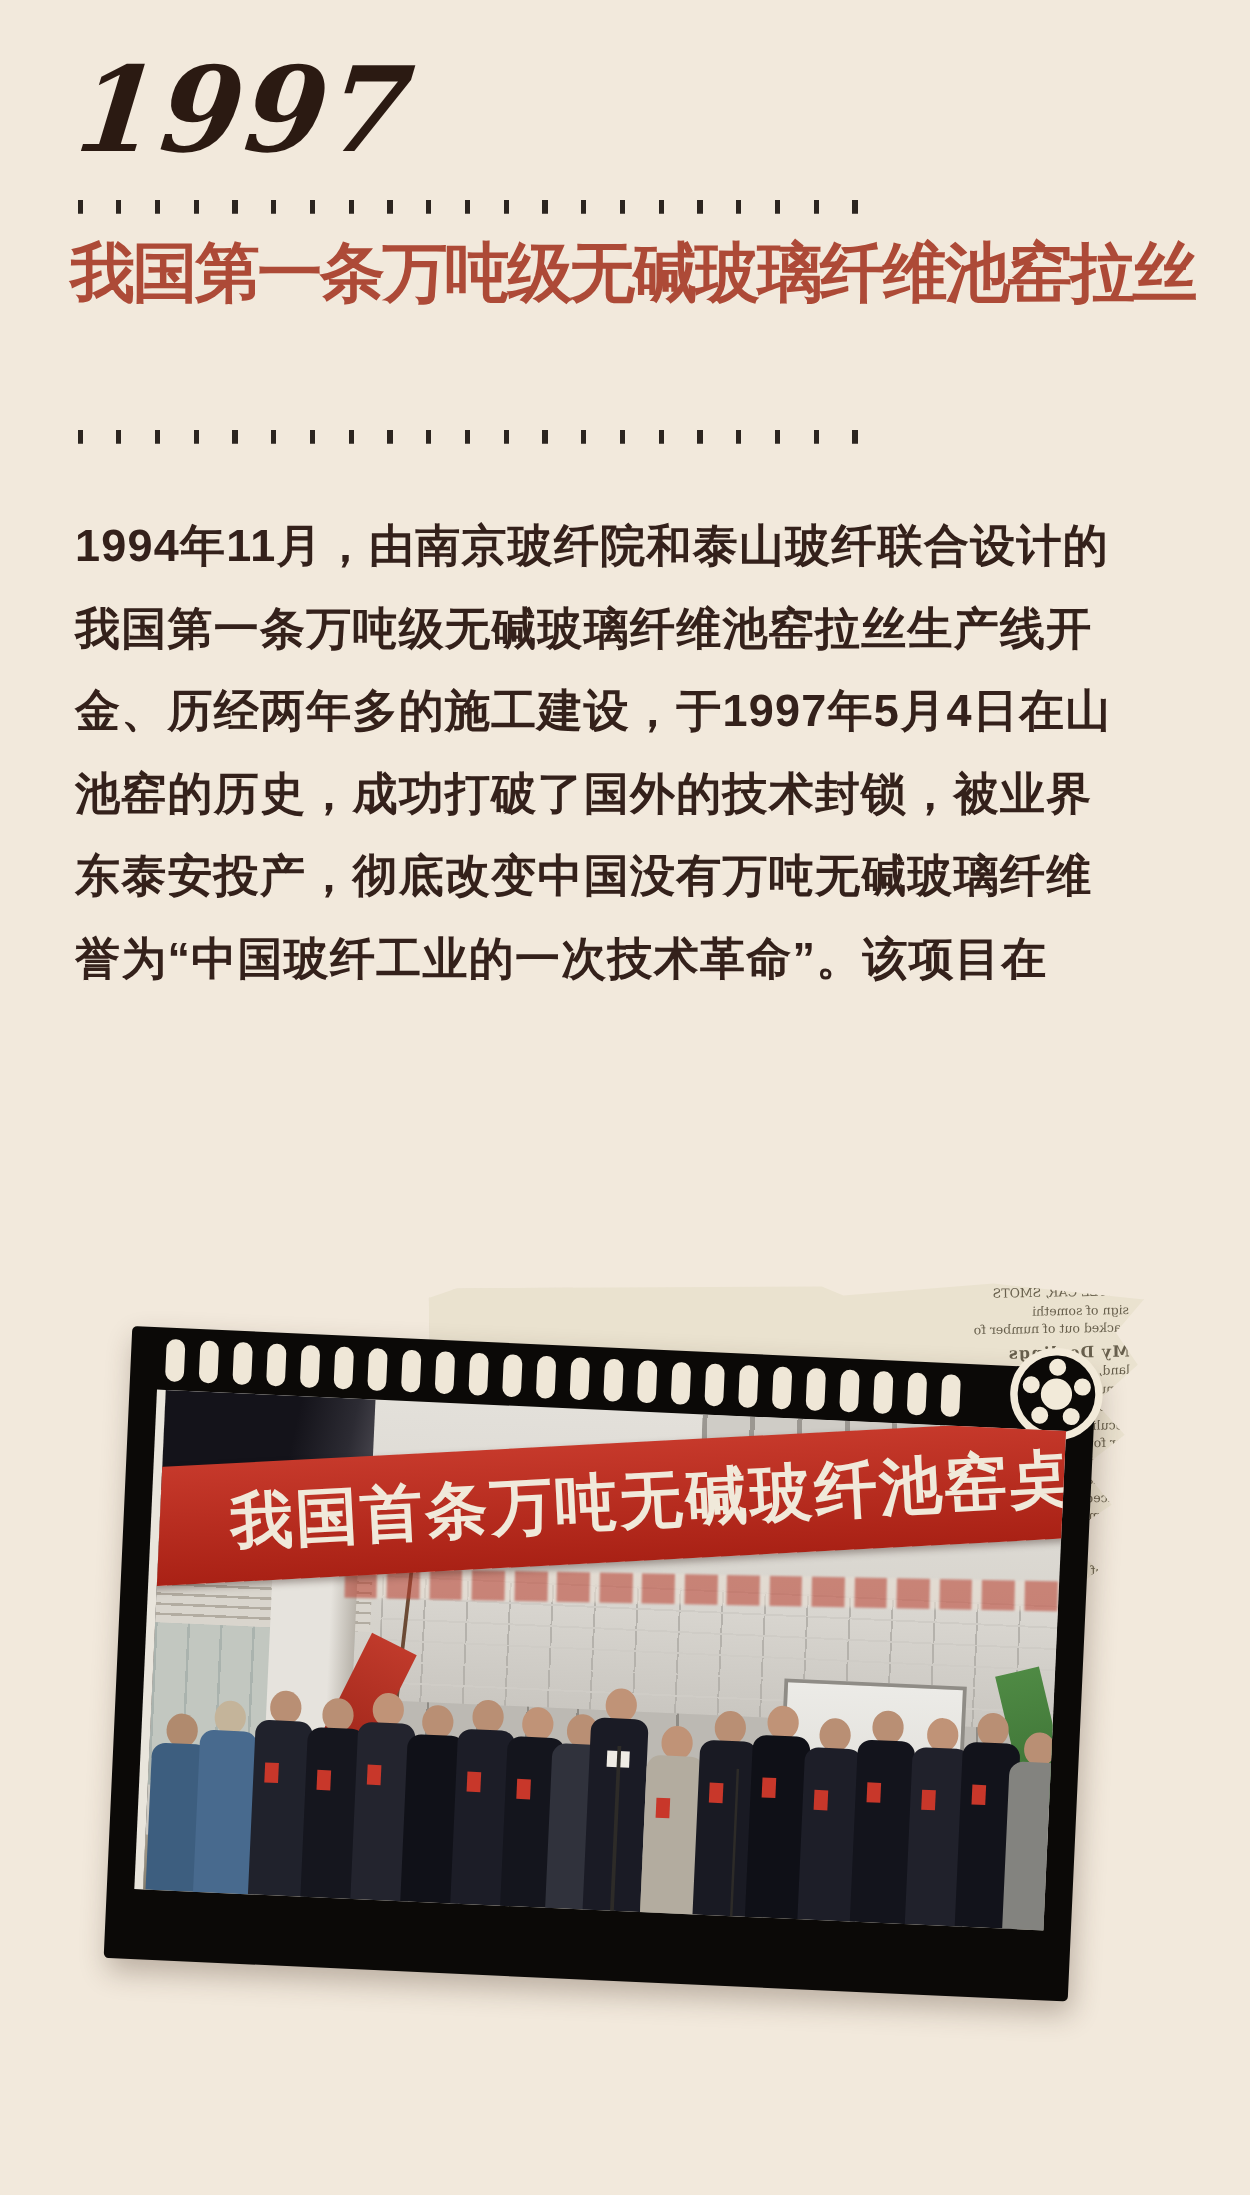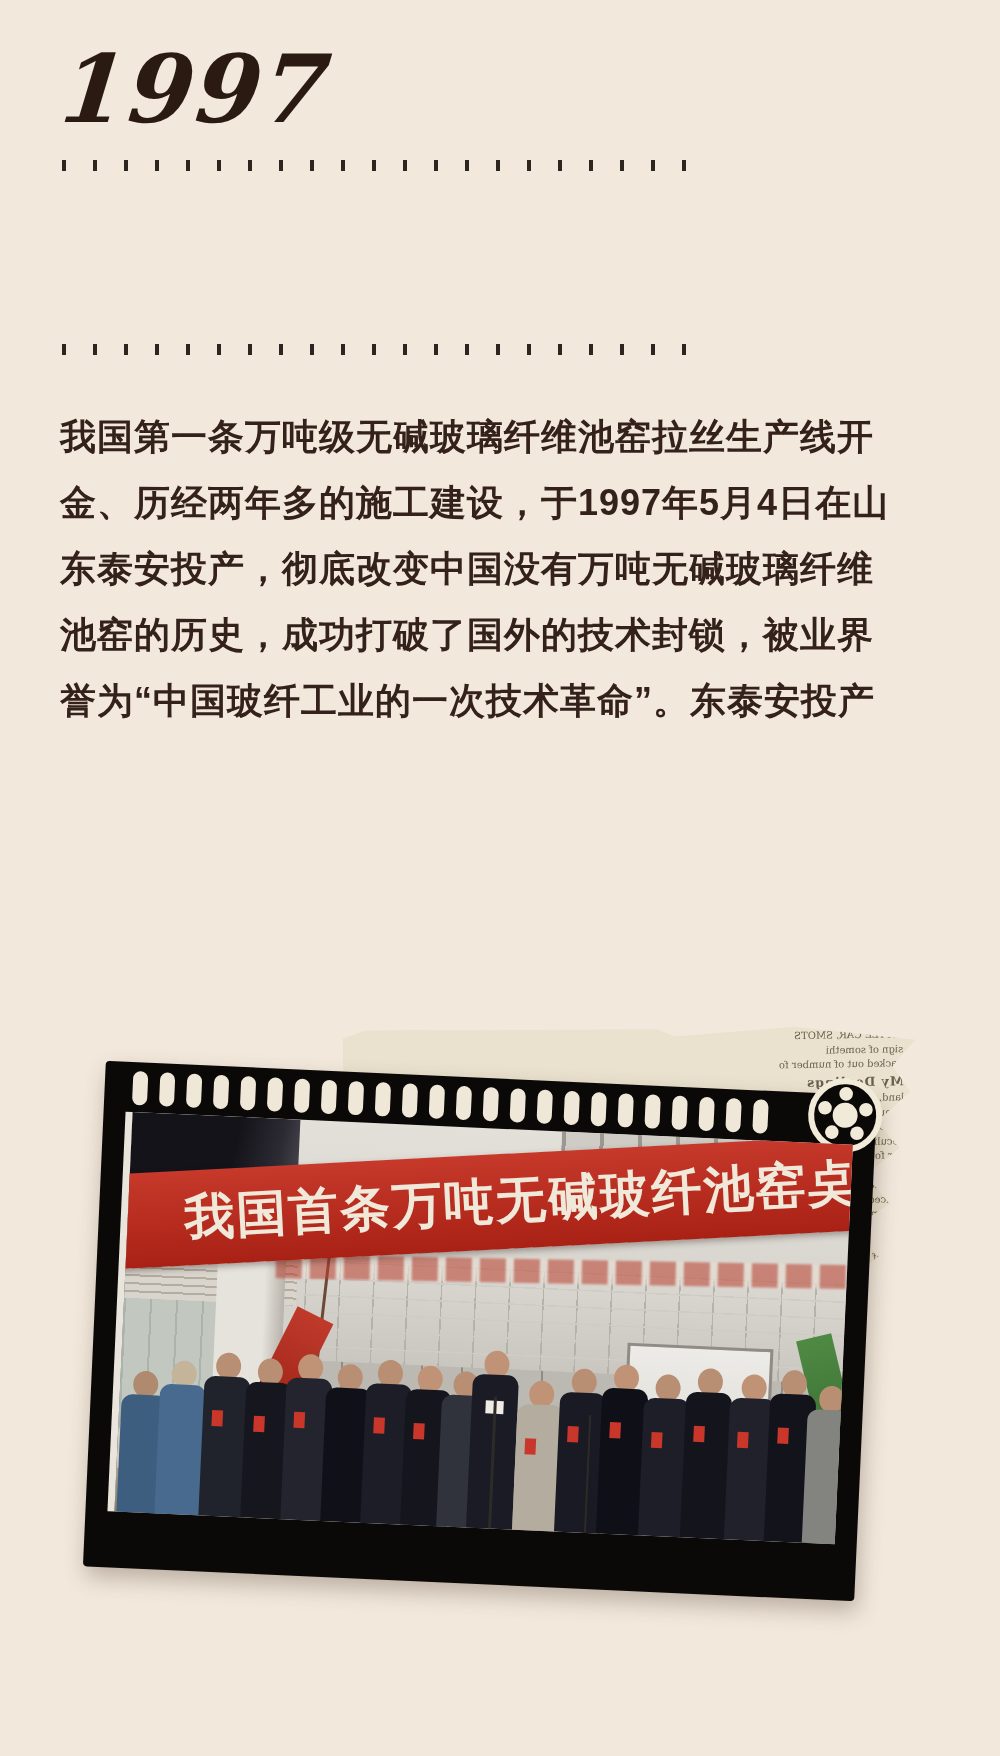--- a/index.html
+++ b/index.html
@@ -115,30 +115,32 @@
 </head>
 <body style="--page_bg: #f2e9dc; --year: #2b1a12; --dot: #2c2520; --headline: #ad4a37; --body_text: #34211b; --paper_bg: #eae2cf; --paper_text: #5a523f; --film: #0b0907; --hole: #efe7d7; --banner_bg: #bb2c1d; --banner_text: #f0e9da; --flag_red: #b43226; --flag_green: #47823e;">
 
 <div class="page">
 
   <div class="year">1997</div>
 
   <div class="dots dots1"></div>
 
   <div class="headline">
+    <div>我国第一条万吨级无碱玻璃纤维池窑拉丝</div>
   </div>
 
   <div class="dots dots2"></div>
 
   <div class="body-text" id="bodyLines">
+      <div>1994年11月，由南京玻纤院和泰山玻纤联合设计的</div>
       <div>我国第一条万吨级无碱玻璃纤维池窑拉丝生产线开</div>
       <div>金、历经两年多的施工建设，于1997年5月4日在山</div>
+      <div>池窑的历史，成功打破了国外的技术封锁，被业界</div>
       <div>东泰安投产，彻底改变中国没有万吨无碱玻璃纤维</div>
-      <div>池窑的历史，成功打破了国外的技术封锁，被业界</div>
-      <div>誉为“中国玻纤工业的一次技术革命”。东泰安投产</div>
+      <div>誉为“中国玻纤工业的一次技术革命”。该项目在</div>
     </div>
 
   <div class="newspaper">
     <div class="news-inner" id="newsLines">
         <div class="news-line">LITTLE CAR, SMOTS</div>
         <div class="news-line">sign of somethi</div>
         <div class="news-line">backed out of number fo</div>
         <div class="news-line">My Dealings</div>
         <div class="news-line">land, combined up, analysed to be left the house, he got into his car and</div>
         <div class="news-line">of number four's drive, he was on the corner of the street he noticed the first</div>

